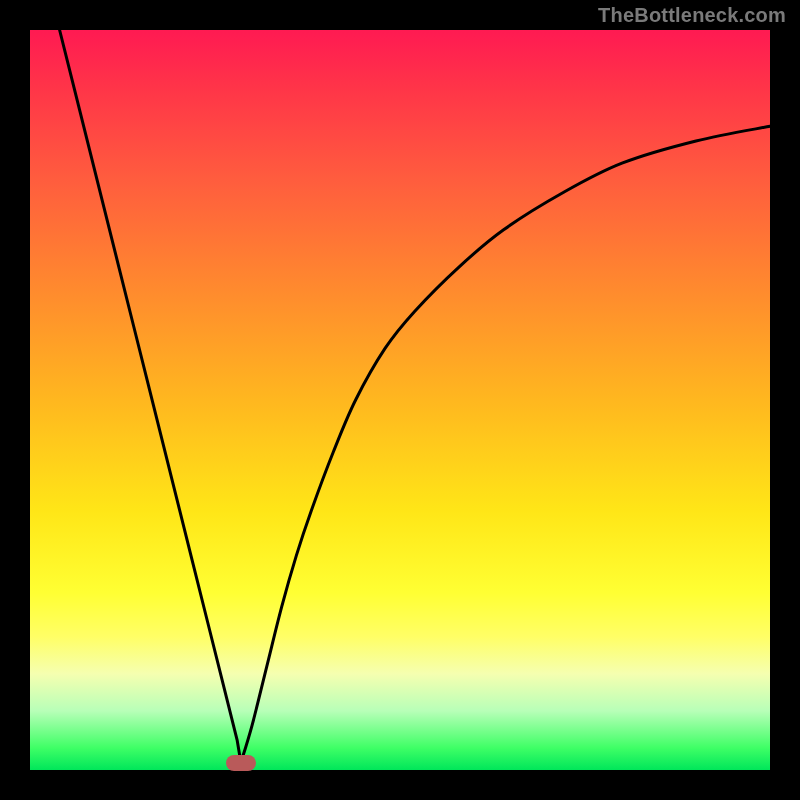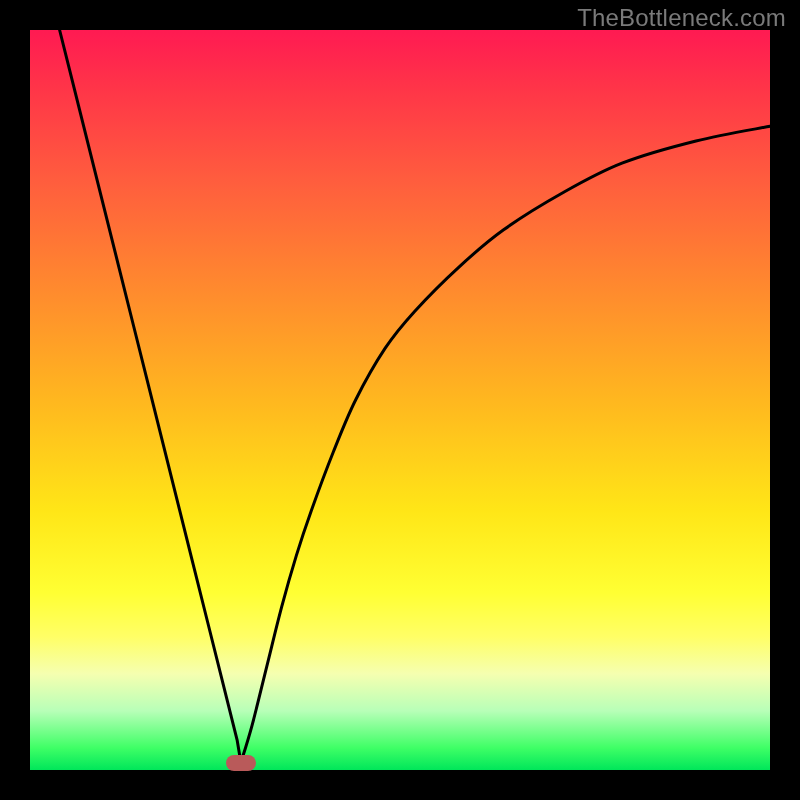--- a/index.html
+++ b/index.html
@@ -39,22 +39,22 @@
       #b8ffb8 92%,
       #3fff66 97%,
       #00e65a 100%
     );
   }
   .watermark {
     position: absolute;
     top: 4px;
     right: 14px;
     color: #7a7a7a;
-    font-size: 24px;
-    font-weight: 400;
+    font-size: 20px;
+    font-weight: 700;
     letter-spacing: 0.2px;
     user-select: none;
   }
   svg.curve {
     position: absolute;
     left: 0;
     top: 0;
     width: 740px;
     height: 740px;
     overflow: visible;

